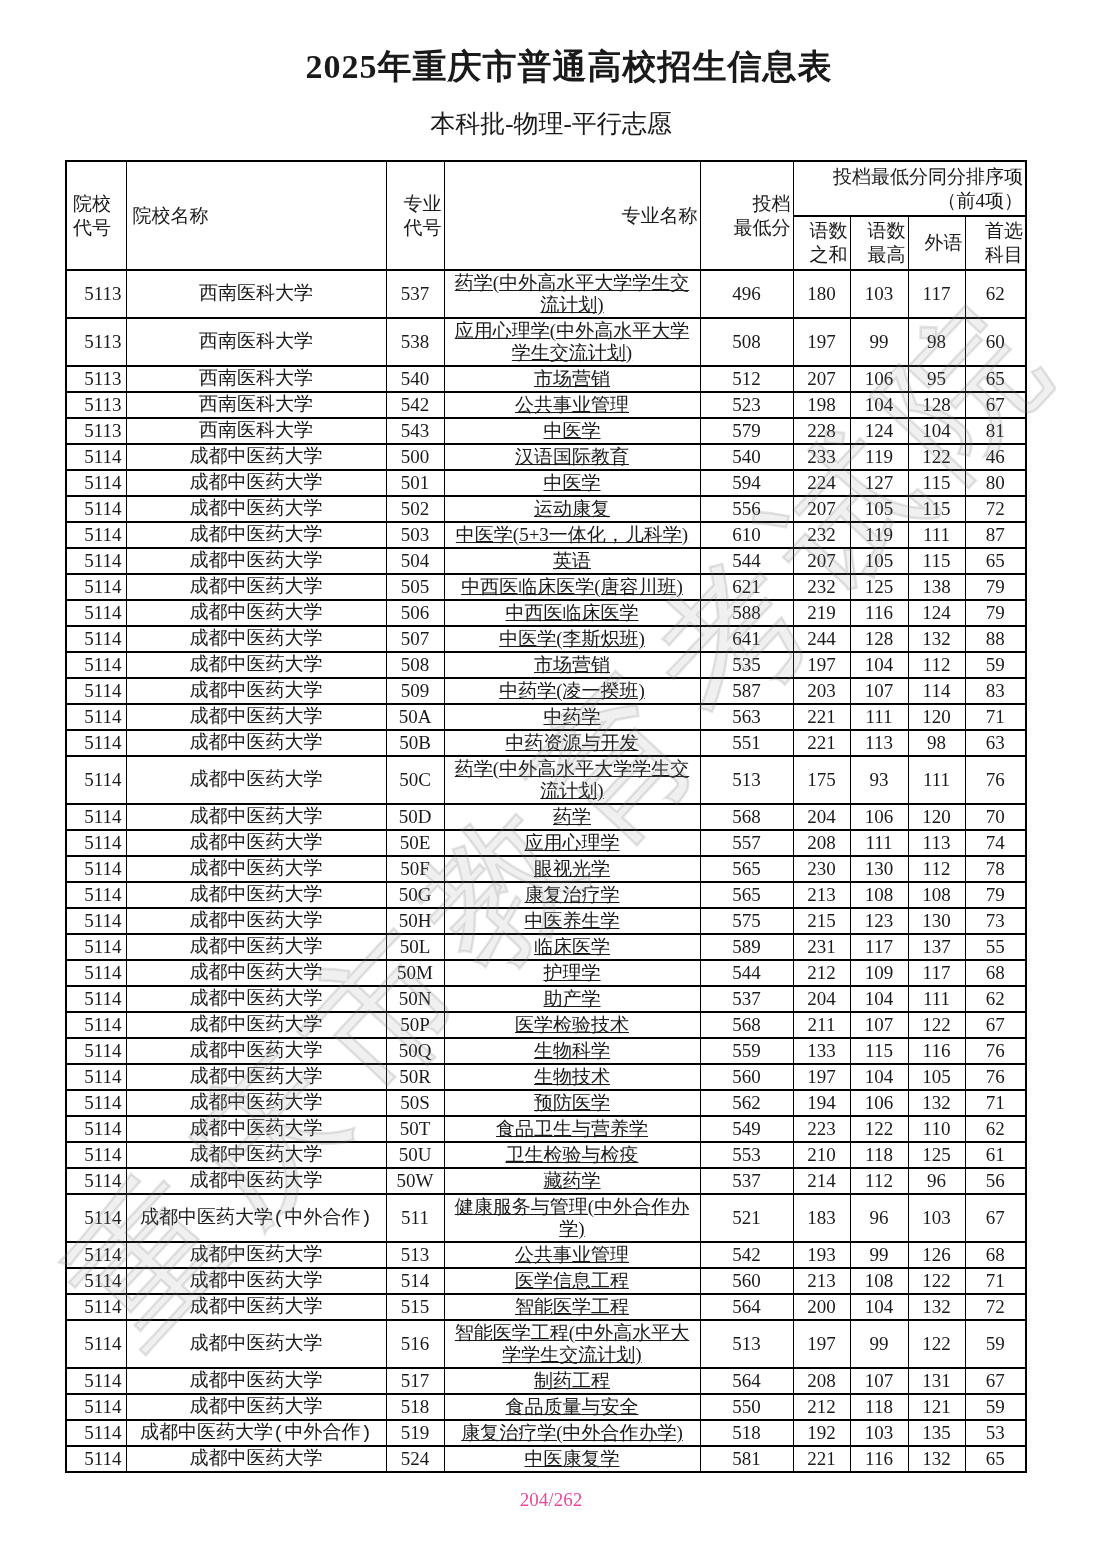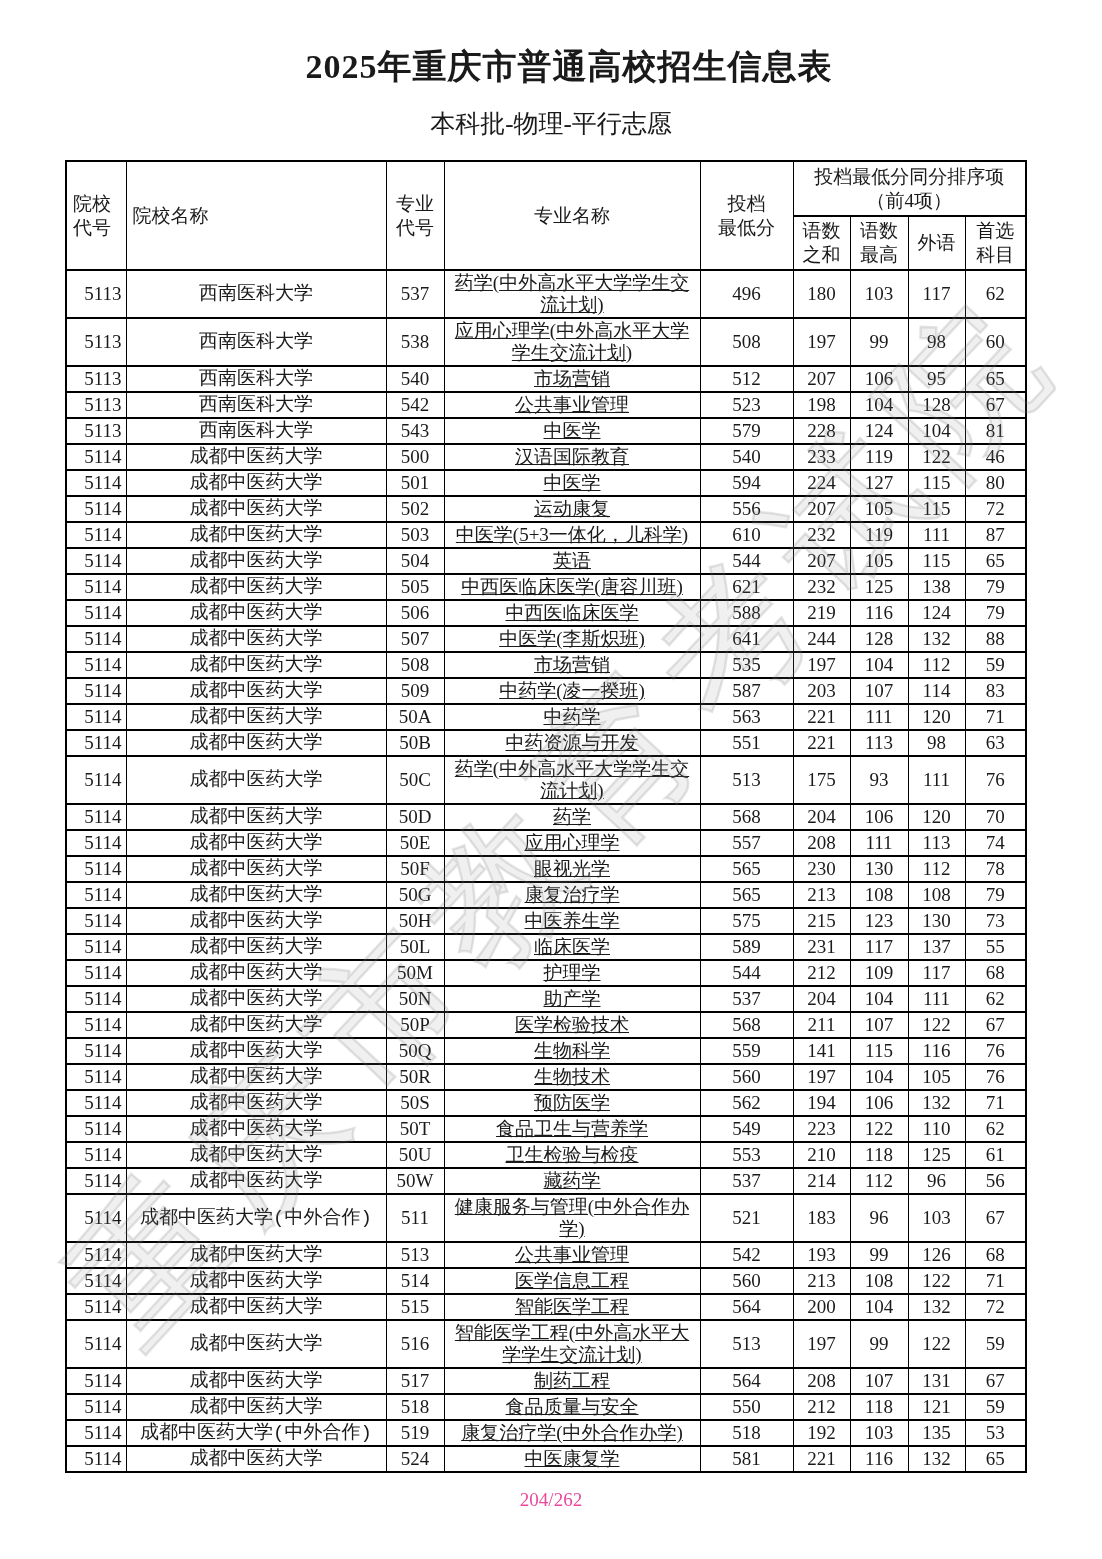--- a/index.html
+++ b/index.html
@@ -40,21 +40,21 @@
   .adm th, .adm td {
     border-style: solid;
     border-color: #000;
     border-width: 2px 1px;
     font-size: 19px;
     font-weight: 400;
     vertical-align: middle;
     overflow: hidden;
   }
   .adm th {
-    text-align: center;
+    text-align: right;
     white-space: pre-line;
     line-height: 24px;
     padding: 2px 2px;
   }
   .adm thead tr.h1 th { height: 55px; }
   .adm thead tr.h2 th { height: 48px; }
   .adm th.h-left { text-align: left; padding-left: 6px; }
   .adm td {
     height: 26px;
     line-height: 22px;
@@ -430,21 +430,21 @@
           <td class="c6">107</td>
           <td class="c7">122</td>
           <td class="c8">67</td>
         </tr>
         <tr>
           <td class="c0">5114</td>
           <td class="c1">成都中医药大学</td>
           <td class="c2">50Q</td>
           <td class="c3">生物科学</td>
           <td class="c4">559</td>
-          <td class="c5">141</td>
+          <td class="c5">133</td>
           <td class="c6">115</td>
           <td class="c7">116</td>
           <td class="c8">76</td>
         </tr>
         <tr>
           <td class="c0">5114</td>
           <td class="c1">成都中医药大学</td>
           <td class="c2">50R</td>
           <td class="c3">生物技术</td>
           <td class="c4">560</td>

